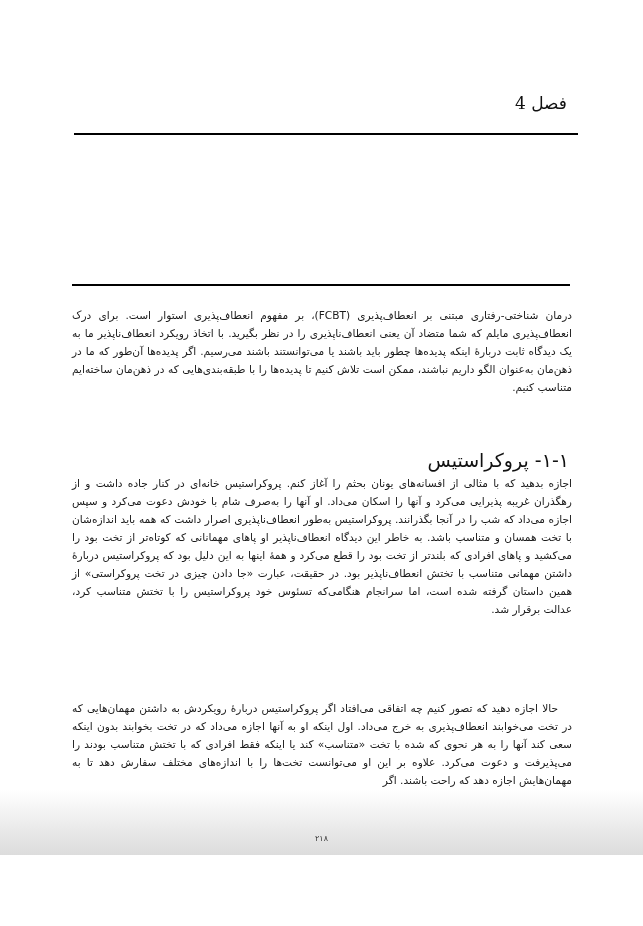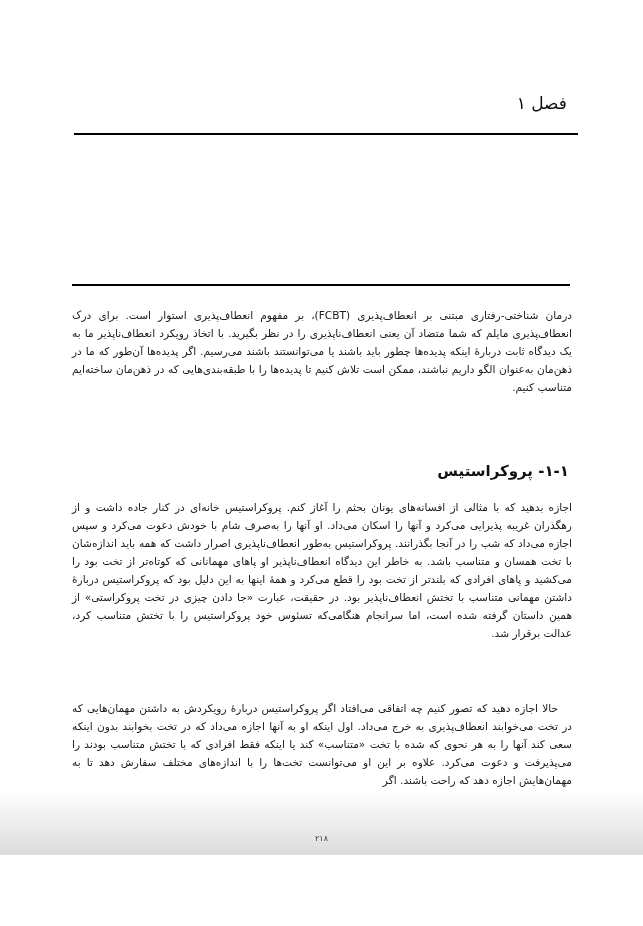--- a/index.html
+++ b/index.html
@@ -21,38 +21,38 @@
     position:absolute; right:76px; top:140px; direction:rtl;
     font-family:"DejaVu Sans", sans-serif; font-weight:bold; font-size:25px; letter-spacing:0.5px;
   }
   .rule-mid { position:absolute; left:72px; width:498px; top:284px; height:1.5px; background:#000; }
   .body-text {
     position:absolute; left:72px; width:500px; direction:rtl; text-align:justify;
     font-family:"DejaVu Sans", sans-serif; font-size:10.6px; line-height:18px; color:#1a1a1a;
   }
   .p1 { top:306px; }
   .section-heading {
-    position:absolute; right:74px; top:462px; direction:rtl;
-    font-weight:bold; font-size:15px;
+    position:absolute; right:74px; top:449px; direction:rtl;
+    font-weight:normal; font-size:19px;
   }
-  .p2 { top:498px; }
+  .p2 { top:474px; }
   .p3 { top:699px; text-indent:14px; }
   .page-number {
     position:absolute; left:0; width:643px; top:834px; text-align:center;
     font-size:8px; color:#333;
   }
   .footer {
     position:absolute; left:0; top:855px; width:643px; height:71px; background:#fff;
   }
 </style>
 </head>
 <body>
 
 <div class="page">
-  <div class="chapter-label">فصل ۱</div>
+  <div class="chapter-label">فصل 4</div>
   <div class="rule-top"></div>
   <div class="rule-mid"></div>
 
   <div class="body-text p1">درمان شناختی-رفتاری مبتنی بر انعطاف‌پذیری (FCBT)، بر مفهوم انعطاف‌پذیری استوار است. برای درک انعطاف‌پذیری مایلم که شما متضاد آن یعنی انعطاف‌ناپذیری را در نظر بگیرید. با اتخاذ رویکرد انعطاف‌ناپذیر ما به یک دیدگاه ثابت دربارهٔ اینکه پدیده‌ها چطور باید باشند یا می‌توانستند باشند می‌رسیم. اگر پدیده‌ها آن‌طور که ما در ذهن‌مان به‌عنوان الگو داریم نباشند، ممکن است تلاش کنیم تا پدیده‌ها را با طبقه‌بندی‌هایی که در ذهن‌مان ساخته‌ایم متناسب کنیم.</div>
 
   <div class="section-heading">۱-۱- پروکراستیس</div>
 
   <div class="body-text p2">اجازه بدهید که با مثالی از افسانه‌های یونان بحثم را آغاز کنم. پروکراستیس خانه‌ای در کنار جاده داشت و از رهگذران غریبه پذیرایی می‌کرد و آنها را اسکان می‌داد. او آنها را به‌صرف شام با خودش دعوت می‌کرد و سپس اجازه می‌داد که شب را در آنجا بگذرانند. پروکراستیس به‌طور انعطاف‌ناپذیری اصرار داشت که همه باید اندازه‌شان با تخت همسان و متناسب باشد. به خاطر این دیدگاه انعطاف‌ناپذیر او پاهای مهمانانی که کوتاه‌تر از تخت بود را می‌کشید و پاهای افرادی که بلندتر از تخت بود را قطع می‌کرد و همهٔ اینها به این دلیل بود که پروکراستیس دربارهٔ داشتن مهمانی متناسب با تختش انعطاف‌ناپذیر بود. در حقیقت، عبارت «جا دادن چیزی در تخت پروکراستی» از همین داستان گرفته شده است، اما سرانجام هنگامی‌که تسئوس خود پروکراستیس را با تختش متناسب کرد، عدالت برقرار شد.</div>
   <div class="body-text p3">حالا اجازه دهید که تصور کنیم چه اتفاقی می‌افتاد اگر پروکراستیس دربارهٔ رویکردش به داشتن مهمان‌هایی که در تخت می‌خوابند انعطاف‌پذیری به خرج می‌داد. اول اینکه او به آنها اجازه می‌داد که در تخت بخوابند بدون اینکه سعی کند آنها را به هر نحوی که شده با تخت «متناسب» کند یا اینکه فقط افرادی که با تختش متناسب بودند را می‌پذیرفت و دعوت می‌کرد. علاوه بر این او می‌توانست تخت‌ها را با اندازه‌های مختلف سفارش دهد تا به مهمان‌هایش اجازه دهد که راحت باشند. اگر</div>
 

